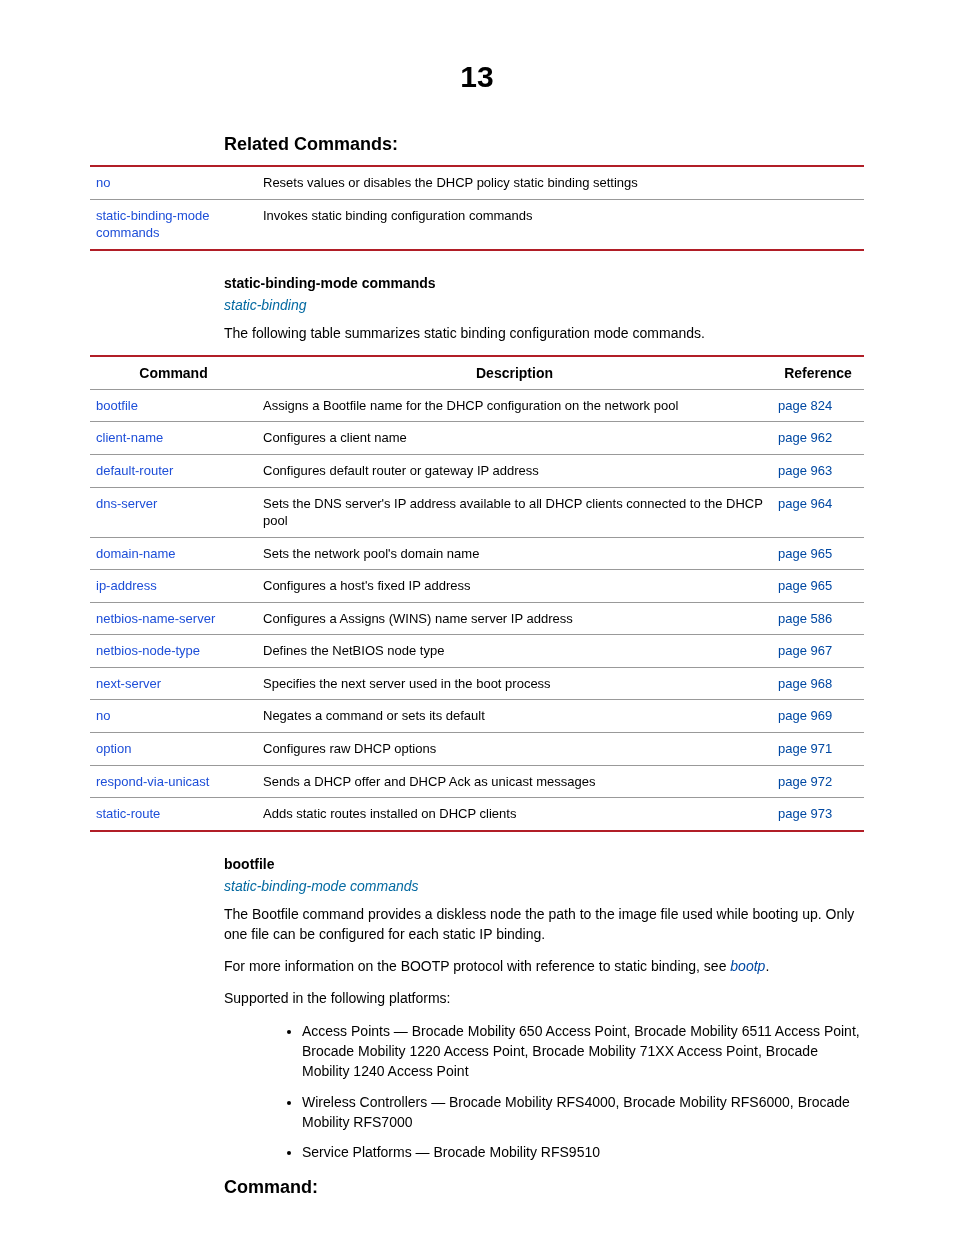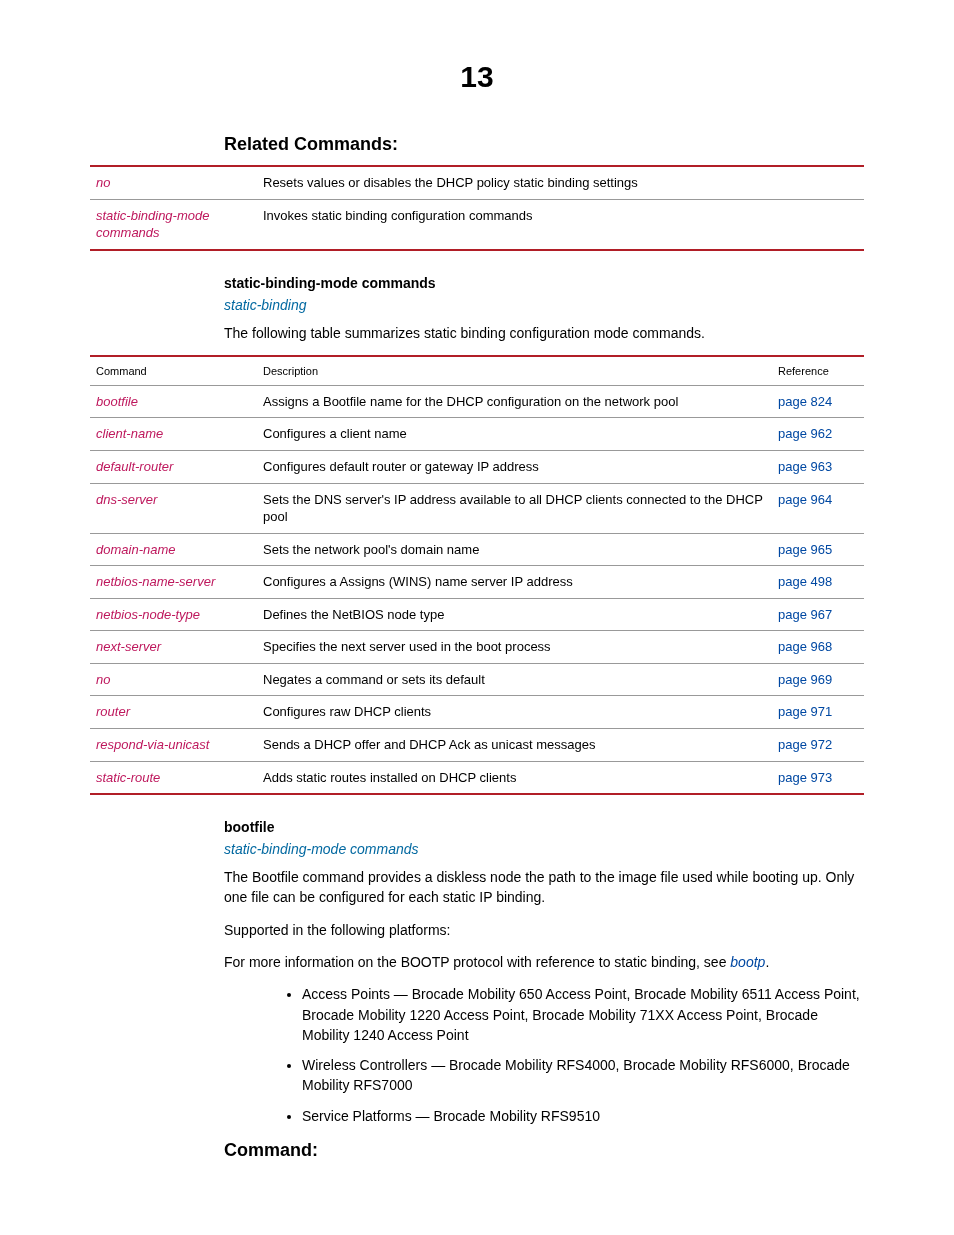--- a/index.html
+++ b/index.html
@@ -55,44 +55,43 @@
     margin-bottom: 10px;
     margin-left: 24px;
   }
   table {
     width: 100%;
     border-collapse: collapse;
     font-size: 13px;
     margin-bottom: 14px;
   }
   table thead th {
-    text-align: left;
-    font-weight: 400;
+    text-align: center;
+    font-weight: 700;
     padding: 8px 6px 8px 6px;
-    font-size: 11px;
+    font-size: 14px;
   }
   table.hdr th {
     border-top: 2.5px solid #b11e27;
     border-bottom: 1px solid #999;
   }
   table tbody td {
     padding: 7px 6px;
     border-bottom: 1px solid #999;
     vertical-align: top;
     line-height: 1.35;
   }
   table tbody tr:last-child td {
     border-bottom: 2.5px solid #b11e27;
   }
   table.nohdr tbody tr:first-child td {
     border-top: 2.5px solid #b11e27;
   }
   .cmd-link {
-    color: #be185d;
-    font-style: italic;
+    color: #1d4ed8;
     text-align: right;
   }
   .ref-link {
     color: #0048a2;
     white-space: nowrap;
   }
   .col-cmd { width: 155px; }
   .col-ref { width: 80px; }
 </style>
 </head>
@@ -150,64 +149,69 @@
           <td class="col-cmd"><span class="cmd-link">dns-server</span></td>
           <td>Sets the DNS server's IP address available to all DHCP clients connected to the DHCP pool</td>
           <td class="col-ref"><span class="ref-link">page 964</span></td>
         </tr>
         <tr>
           <td class="col-cmd"><span class="cmd-link">domain-name</span></td>
           <td>Sets the network pool's domain name</td>
           <td class="col-ref"><span class="ref-link">page 965</span></td>
         </tr>
         <tr>
+          <td class="col-cmd"><span class="cmd-link">ip-address</span></td>
+          <td>Configures a host's fixed IP address</td>
+          <td class="col-ref"><span class="ref-link">page 965</span></td>
+        </tr>
+        <tr>
           <td class="col-cmd"><span class="cmd-link">netbios-name-server</span></td>
           <td>Configures a Assigns (WINS) name server IP address</td>
-          <td class="col-ref"><span class="ref-link">page 498</span></td>
+          <td class="col-ref"><span class="ref-link">page 586</span></td>
         </tr>
         <tr>
           <td class="col-cmd"><span class="cmd-link">netbios-node-type</span></td>
           <td>Defines the NetBIOS node type</td>
           <td class="col-ref"><span class="ref-link">page 967</span></td>
         </tr>
         <tr>
           <td class="col-cmd"><span class="cmd-link">next-server</span></td>
           <td>Specifies the next server used in the boot process</td>
           <td class="col-ref"><span class="ref-link">page 968</span></td>
         </tr>
         <tr>
           <td class="col-cmd"><span class="cmd-link">no</span></td>
           <td>Negates a command or sets its default</td>
           <td class="col-ref"><span class="ref-link">page 969</span></td>
         </tr>
         <tr>
-          <td class="col-cmd"><span class="cmd-link">router</span></td>
-          <td>Configures raw DHCP clients</td>
+          <td class="col-cmd"><span class="cmd-link">option</span></td>
+          <td>Configures raw DHCP options</td>
           <td class="col-ref"><span class="ref-link">page 971</span></td>
         </tr>
         <tr>
           <td class="col-cmd"><span class="cmd-link">respond-via-unicast</span></td>
           <td>Sends a DHCP offer and DHCP Ack as unicast messages</td>
           <td class="col-ref"><span class="ref-link">page 972</span></td>
         </tr>
         <tr>
           <td class="col-cmd"><span class="cmd-link">static-route</span></td>
           <td>Adds static routes installed on DHCP clients</td>
           <td class="col-ref"><span class="ref-link">page 973</span></td>
         </tr>
       </tbody>
   </table>
 
   <div class="sub-h">bootfile</div>
   <div class="link-h">static-binding-mode commands</div>
   <div class="body-p">The Bootfile command provides a diskless node the path to the image file used while booting up. Only one file can be configured for each static IP binding.</div>
-  <div class="body-p">Supported in the following platforms:</div>
   <div class="body-p">
     <span>For more information on the BOOTP protocol with reference to static binding, see </span><span class="inline-link">bootp</span><span>.</span>
   </div>
+  <div class="body-p">Supported in the following platforms:</div>
 
   <ul class="platforms" id="platforms-list">
       <li>Access Points — Brocade Mobility 650 Access Point, Brocade Mobility 6511 Access Point, Brocade Mobility 1220 Access Point, Brocade Mobility 71XX Access Point, Brocade Mobility 1240 Access Point</li>
       <li>Wireless Controllers — Brocade Mobility RFS4000, Brocade Mobility RFS6000, Brocade Mobility RFS7000</li>
       <li>Service Platforms — Brocade Mobility RFS9510</li>
     </ul>
 
   <div class="section-h">Command:</div>
 </div>
 

